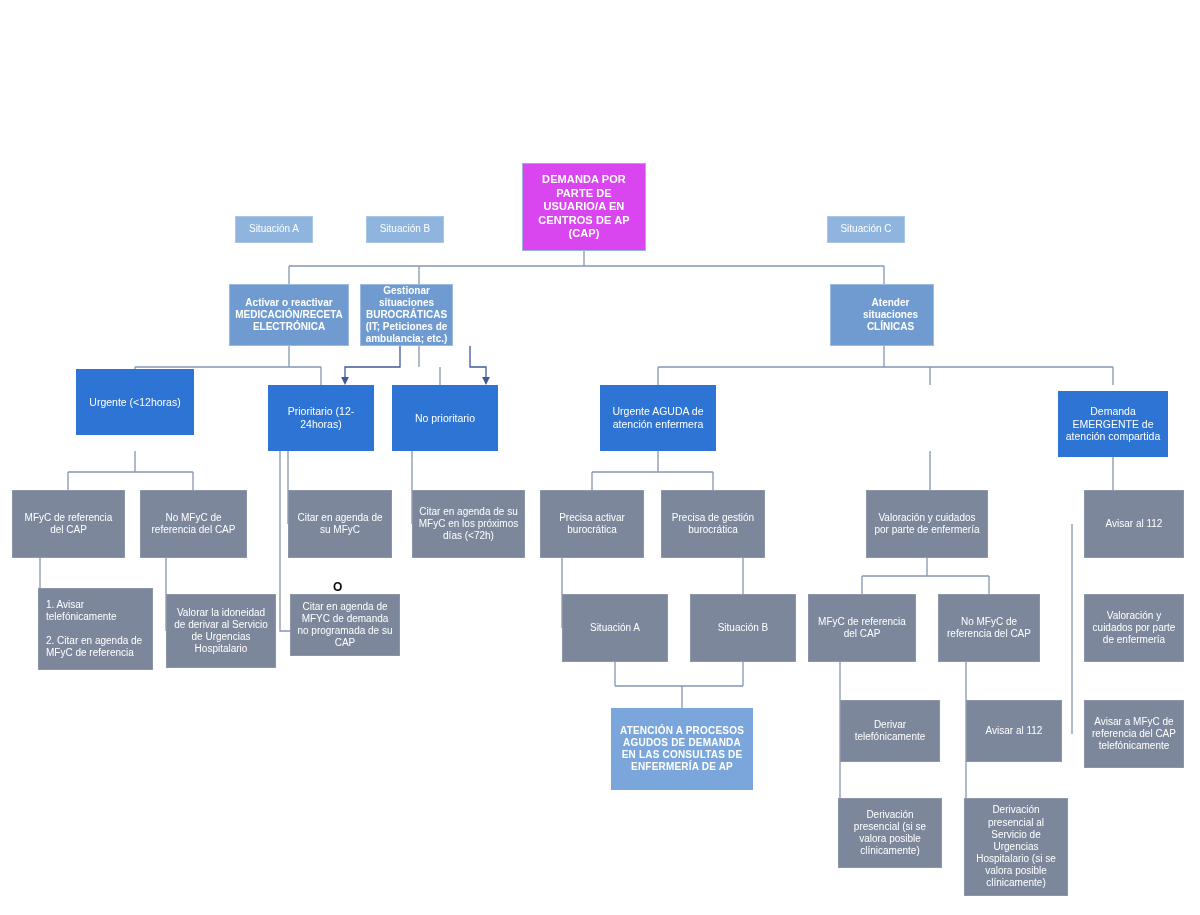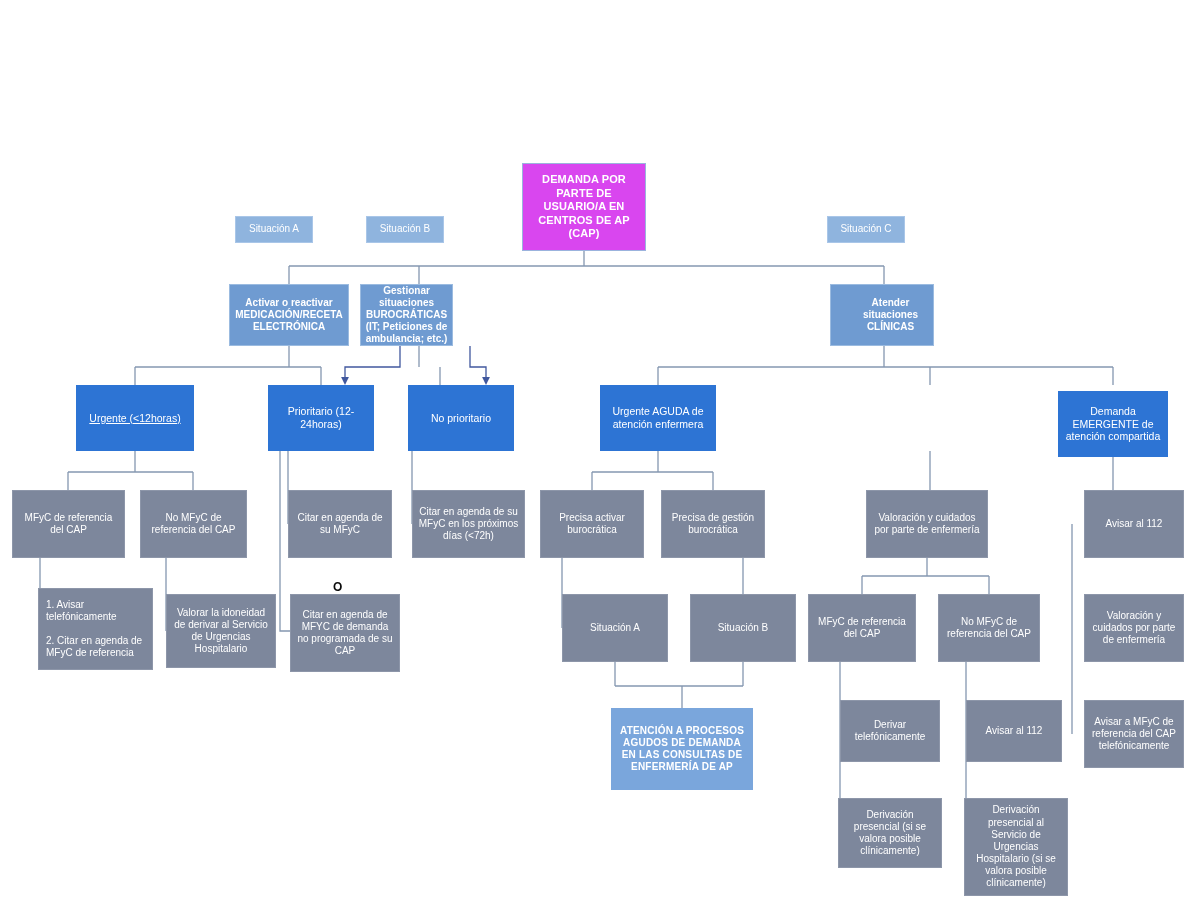--- a/index.html
+++ b/index.html
@@ -144,38 +144,38 @@
       <polyline points="1072,524 1072,628" fill="none" stroke="#8497b0" stroke-width="1.3"></polyline>
       <polyline points="1072,628 1072,734" fill="none" stroke="#8497b0" stroke-width="1.3"></polyline>
     </svg>
 <div class="node t-root" style="left: 522px; top: 163px; width: 124px; height: 88px;">DEMANDA POR PARTE DE USUARIO/A EN CENTROS DE AP (CAP)</div>
     <div class="node t-label" style="left: 235px; top: 216px; width: 78px; height: 27px;">Situación A</div>
     <div class="node t-label" style="left: 366px; top: 216px; width: 78px; height: 27px;">Situación B</div>
     <div class="node t-label" style="left: 827px; top: 216px; width: 78px; height: 27px;">Situación C</div>
     <div class="node t-mid" style="left: 229px; top: 284px; width: 120px; height: 62px;">Activar o reactivar MEDICACIÓN/RECETA ELECTRÓNICA</div>
     <div class="node t-mid" style="left: 360px; top: 284px; width: 93px; height: 62px;">Gestionar situaciones BUROCRÁTICAS (IT; Peticiones de ambulancia; etc.)</div>
     <div class="node t-mid" style="left: 830px; top: 284px; width: 104px; height: 62px; padding-left: 21px;">Atender situaciones CLÍNICAS</div>
-    <div class="node t-cat" style="left: 76px; top: 385px; width: 118px; height: 66px; text-decoration: underline;">Urgente (&lt;12horas)</div>
+    <div class="node t-cat" style="left: 76px; top: 369px; width: 118px; height: 66px;">Urgente (&lt;12horas)</div>
     <div class="node t-cat" style="left: 268px; top: 385px; width: 106px; height: 66px;">Prioritario (12-24horas)</div>
-    <div class="node t-cat" style="left: 392px; top: 385px; width: 106px; height: 66px; margin-left: 16px;">No prioritario</div>
+    <div class="node t-cat" style="left: 392px; top: 385px; width: 106px; height: 66px;">No prioritario</div>
     <div class="node t-cat" style="left: 600px; top: 385px; width: 116px; height: 66px;">Urgente AGUDA de atención enfermera</div>
     <div class="node t-cat" style="left: 1058px; top: 391px; width: 110px; height: 66px;">Demanda EMERGENTE de atención compartida</div>
     <div class="node t-gray" style="left: 12px; top: 490px; width: 113px; height: 68px;">MFyC de referencia del CAP</div>
     <div class="node t-gray" style="left: 140px; top: 490px; width: 107px; height: 68px;">No MFyC de referencia del CAP</div>
     <div class="node t-gray" style="left: 288px; top: 490px; width: 104px; height: 68px;">Citar en agenda de su MFyC</div>
     <div class="node t-gray" style="left: 412px; top: 490px; width: 113px; height: 68px;">Citar en agenda de su MFyC en los próximos días (&lt;72h)</div>
     <div class="node t-gray" style="left: 540px; top: 490px; width: 104px; height: 68px;">Precisa activar burocrática</div>
     <div class="node t-gray" style="left: 661px; top: 490px; width: 104px; height: 68px;">Precisa de gestión burocrática</div>
     <div class="node t-gray" style="left: 866px; top: 490px; width: 122px; height: 68px;">Valoración y cuidados por parte de enfermería</div>
     <div class="node t-gray" style="left: 1084px; top: 490px; width: 100px; height: 68px;">Avisar al 112</div>
     <div class="node t-gray left-align" style="left: 38px; top: 588px; width: 115px; height: 82px;">1. Avisar telefónicamente
 
 2. Citar en agenda de MFyC de referencia</div>
     <div class="node t-gray" style="left: 166px; top: 594px; width: 110px; height: 74px;">Valorar la idoneidad de derivar al Servicio de Urgencias Hospitalario</div>
-    <div class="node t-gray" style="left: 290px; top: 594px; width: 110px; height: 78px;">Citar en agenda de MFYC de demanda no programada de su CAP</div>
+    <div class="node t-gray" style="left: 290px; top: 594px; width: 110px; height: 62px;">Citar en agenda de MFYC de demanda no programada de su CAP</div>
     <div class="node t-gray" style="left: 562px; top: 594px; width: 106px; height: 68px;">Situación A</div>
     <div class="node t-gray" style="left: 690px; top: 594px; width: 106px; height: 68px;">Situación B</div>
     <div class="node t-gray" style="left: 808px; top: 594px; width: 108px; height: 68px;">MFyC de referencia del CAP</div>
     <div class="node t-gray" style="left: 938px; top: 594px; width: 102px; height: 68px;">No MFyC de referencia del CAP</div>
     <div class="node t-gray" style="left: 1084px; top: 594px; width: 100px; height: 68px;">Valoración y cuidados por parte de enfermería</div>
     <div class="node t-accent" style="left: 611px; top: 708px; width: 142px; height: 82px;">ATENCIÓN A PROCESOS AGUDOS DE DEMANDA EN LAS CONSULTAS DE ENFERMERÍA DE AP</div>
     <div class="node t-gray" style="left: 840px; top: 700px; width: 100px; height: 62px;">Derivar telefónicamente</div>
     <div class="node t-gray" style="left: 966px; top: 700px; width: 96px; height: 62px;">Avisar al 112</div>
     <div class="node t-gray" style="left: 1084px; top: 700px; width: 100px; height: 68px;">Avisar a MFyC de referencia del CAP telefónicamente</div>
     <div class="node t-gray" style="left: 838px; top: 798px; width: 104px; height: 70px;">Derivación presencial (si se valora posible clínicamente)</div>

